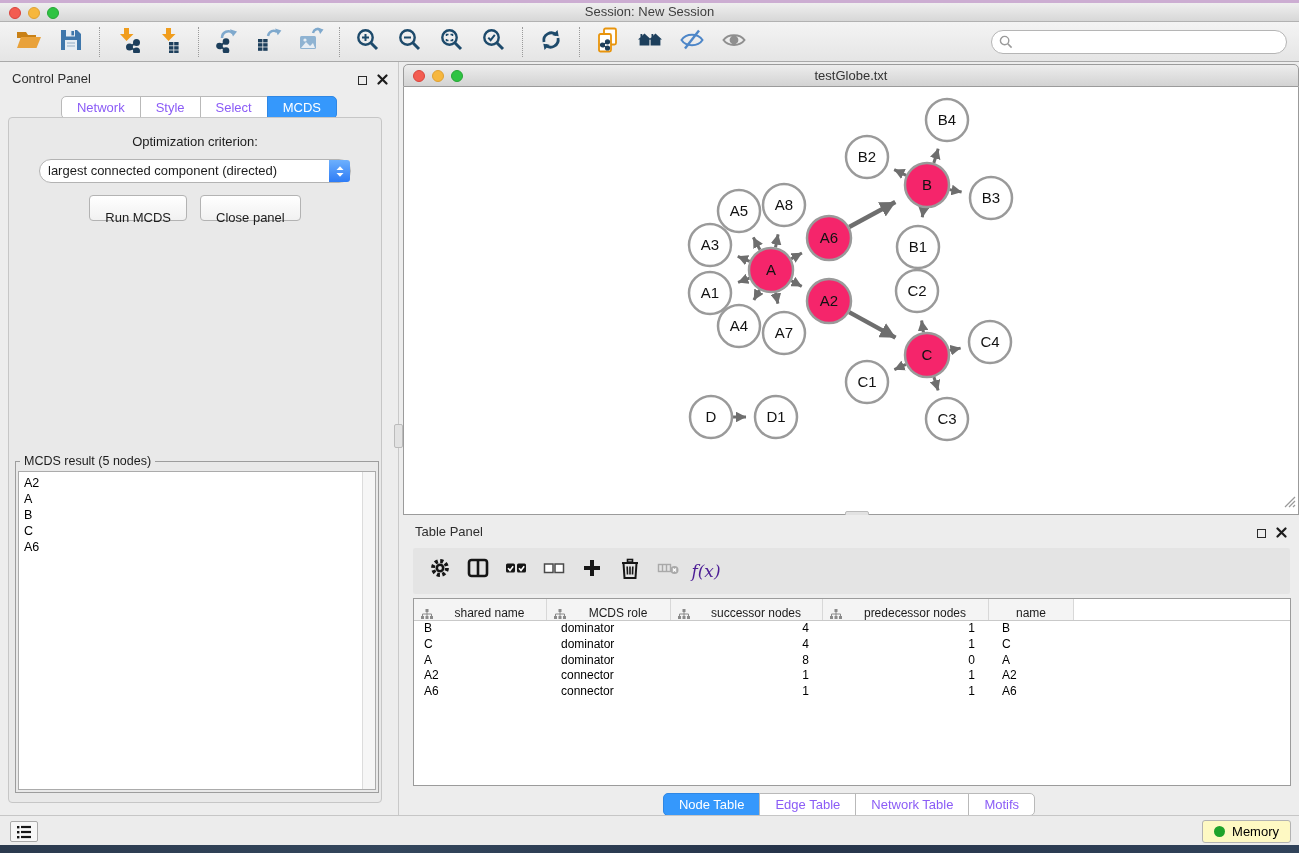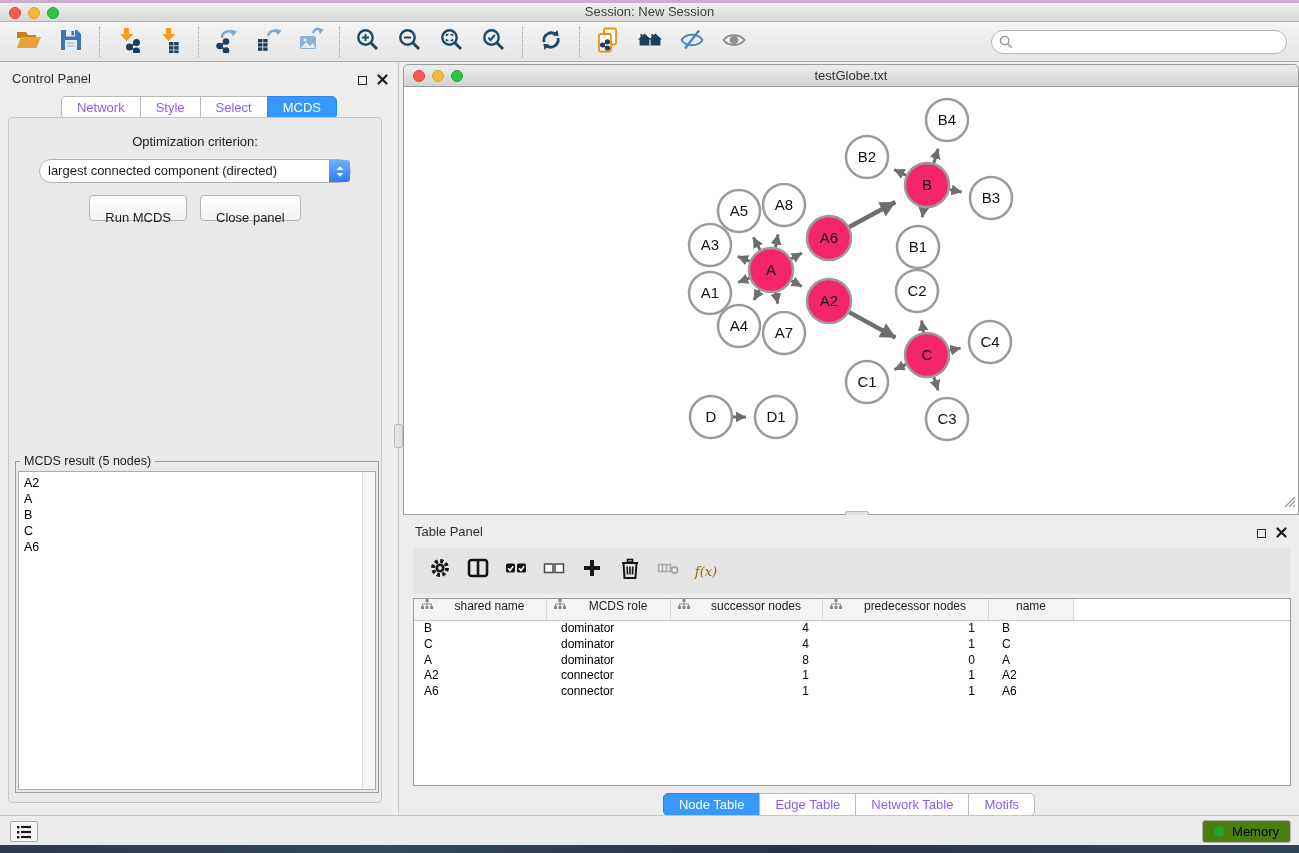--- a/index.html
+++ b/index.html
@@ -85,44 +85,44 @@
     background: #e2e2e2; border: 1px solid #bbb; border-radius: 2px; }
 
   
   .table-panel { position: absolute; left: 399px; top: 515px; right: 0; height: 300px;
     background: #ededed; }
   .tp-title { position: absolute; left: 16px; top: 9px; font-size: 13px; color: #2e2e2e; }
   .tp-icons { position: absolute; right: 12px; top: 9px; display: flex; gap: 10px; align-items: center; }
   .tp-toolbar { position: absolute; left: 14px; right: 9px; top: 33px; height: 46px;
     background: #e4e4e4; border-radius: 2px; display: flex; align-items: center; gap: 0; padding-left: 8px; }
   .tp-tool { width: 38px; height: 36px; display: flex; align-items: center; justify-content: center; }
-  .fx-label { font-family: "DejaVu Serif", serif; font-style: italic; font-size: 13px; color: #a16207; }
+  .fx-label { font-family: "DejaVu Serif", serif; font-style: italic; font-size: 17px; color: #4c1d95; }
   .node-table { position: absolute; left: 14px; right: 8px; top: 83px; height: 188px;
     background: #fff; border: 1px solid #9b9b9b; overflow: hidden; }
   .nt-header { display: flex; height: 22px; border-bottom: 1px solid #c9c9c9; }
-  .nt-hcell { display: flex; align-items: flex-start; background: #f4f4f4; border-right: 1px solid #d8d8d8;
+  .nt-hcell { display: flex; align-items: flex-end; background: #f4f4f4; border-right: 1px solid #d8d8d8;
     font-size: 12px; color: #1c1c1c; }
   .nt-hcell .ic { margin-left: 7px; display: flex; }
   .nt-hcell .lbl { flex: 1; text-align: center; padding: 0 4px; }
   .nt-row { display: flex; height: 15.8px; }
   .nt-cell { font-size: 12px; line-height: 15.5px; white-space: nowrap; overflow: hidden; color: #000; }
   .nt-cell.left0 { padding-left: 10px; }
   .nt-cell.left1 { padding-left: 14px; }
   .nt-cell.right { text-align: right; padding-right: 14px; }
   .nt-cell.left4 { padding-left: 13px; }
   .bottom-tabs { position: absolute; left: 0; right: 0; top: 274px; display: flex; justify-content: center; }
 
   
   .statusbar { position: absolute; left: 0; right: 0; top: 815px; height: 30px; background: #ececec;
     border-top: 1px solid #c6c6c6; }
   .list-btn { position: absolute; left: 10px; top: 5px; width: 28px; height: 21px;
     background: #f7f7f7; border: 1px solid #a9a9a9; border-radius: 2px;
     display: flex; align-items: center; justify-content: center; }
   .memory-btn { position: absolute; right: 8px; top: 4px; height: 23px; padding: 0 11px;
-    background: #4d7c0f; border: 1px solid #b3b3b3; border-radius: 3px;
+    background: #fef9c3; border: 1px solid #b3b3b3; border-radius: 3px;
     display: flex; align-items: center; gap: 7px; font-size: 13px; color: #000; }
   .mem-dot { width: 11px; height: 11px; border-radius: 50%; }
   .desktop-strip { position: absolute; left: 0; right: 0; top: 845px; height: 8px;
     background: linear-gradient(90deg, #2b3a4e, #33465c 30%, #26344a 60%, #31435a); }
 </style>
 </head>
 <body>
 
 <div class="app">
 

